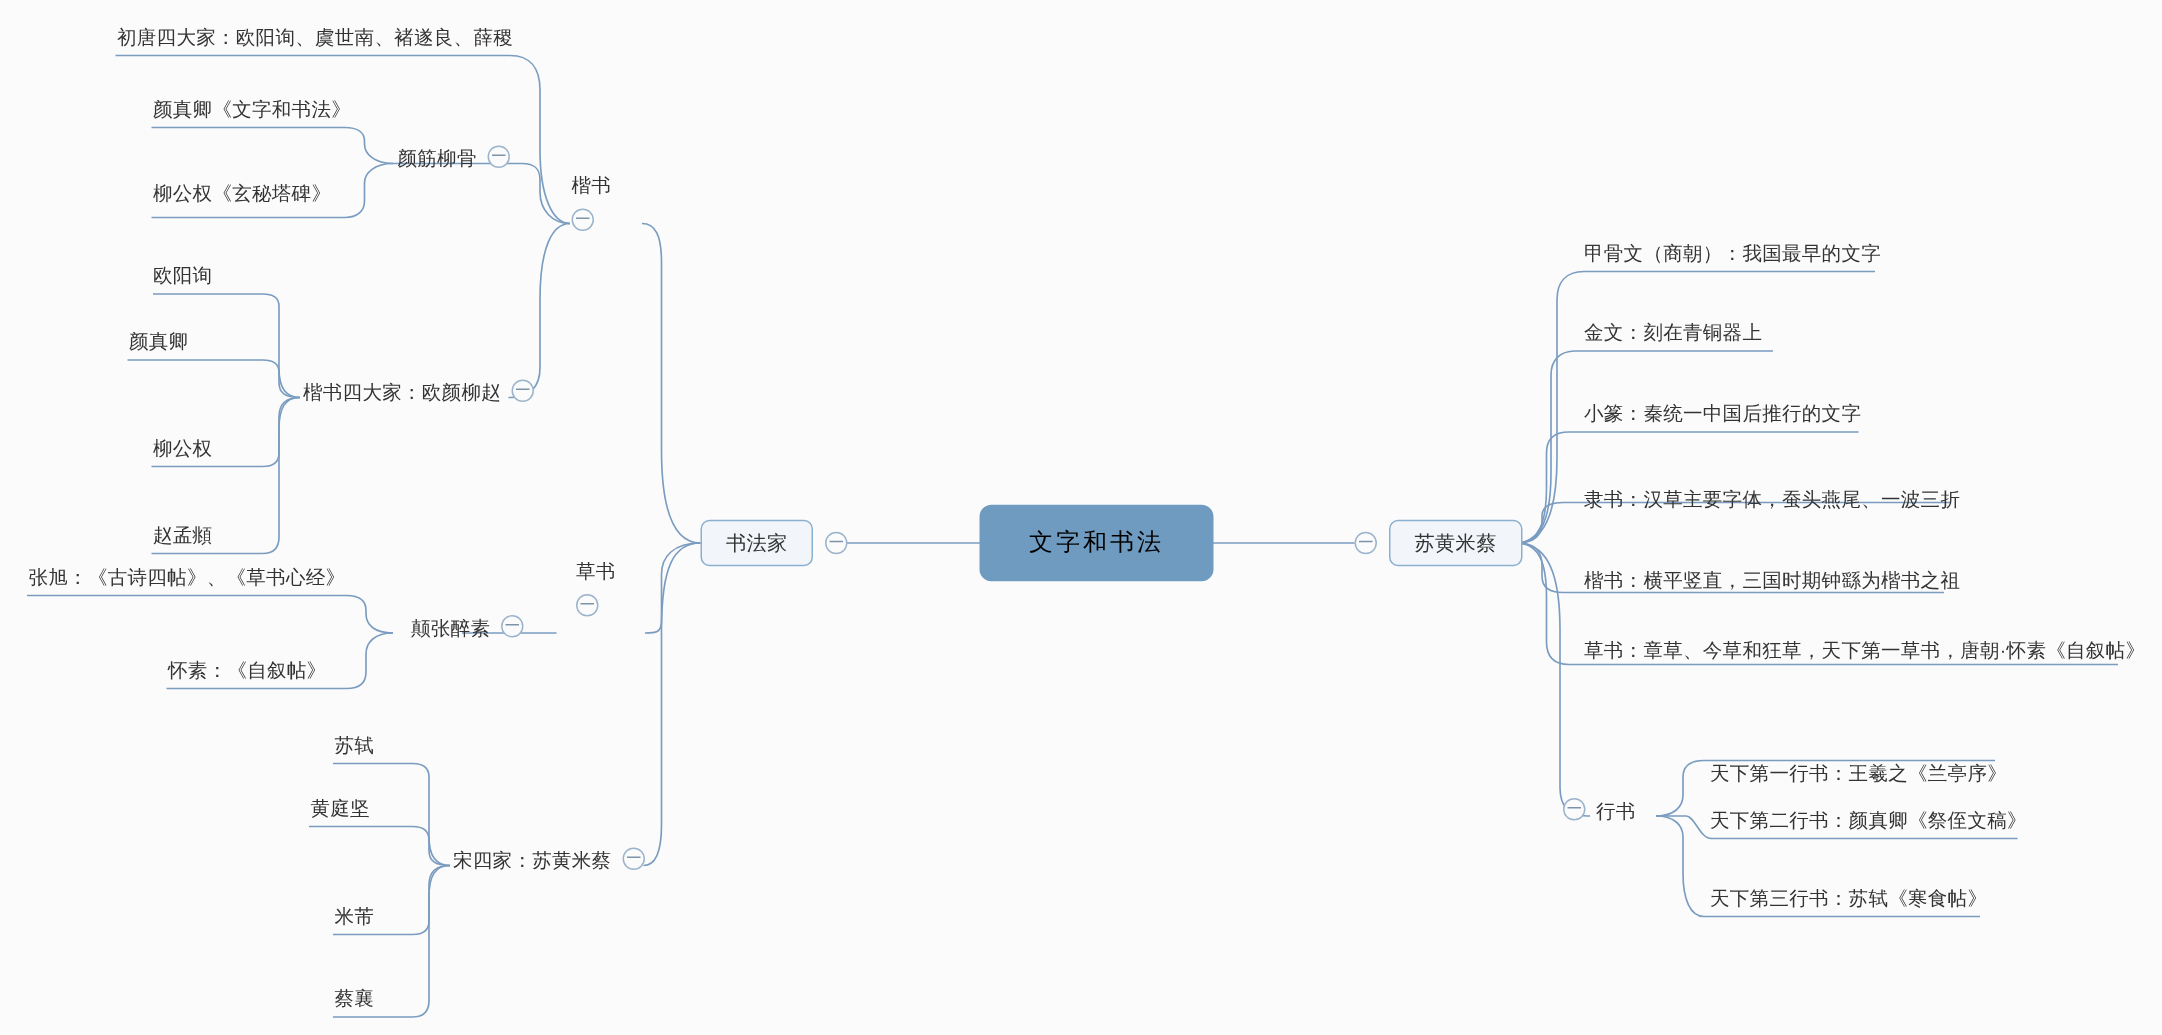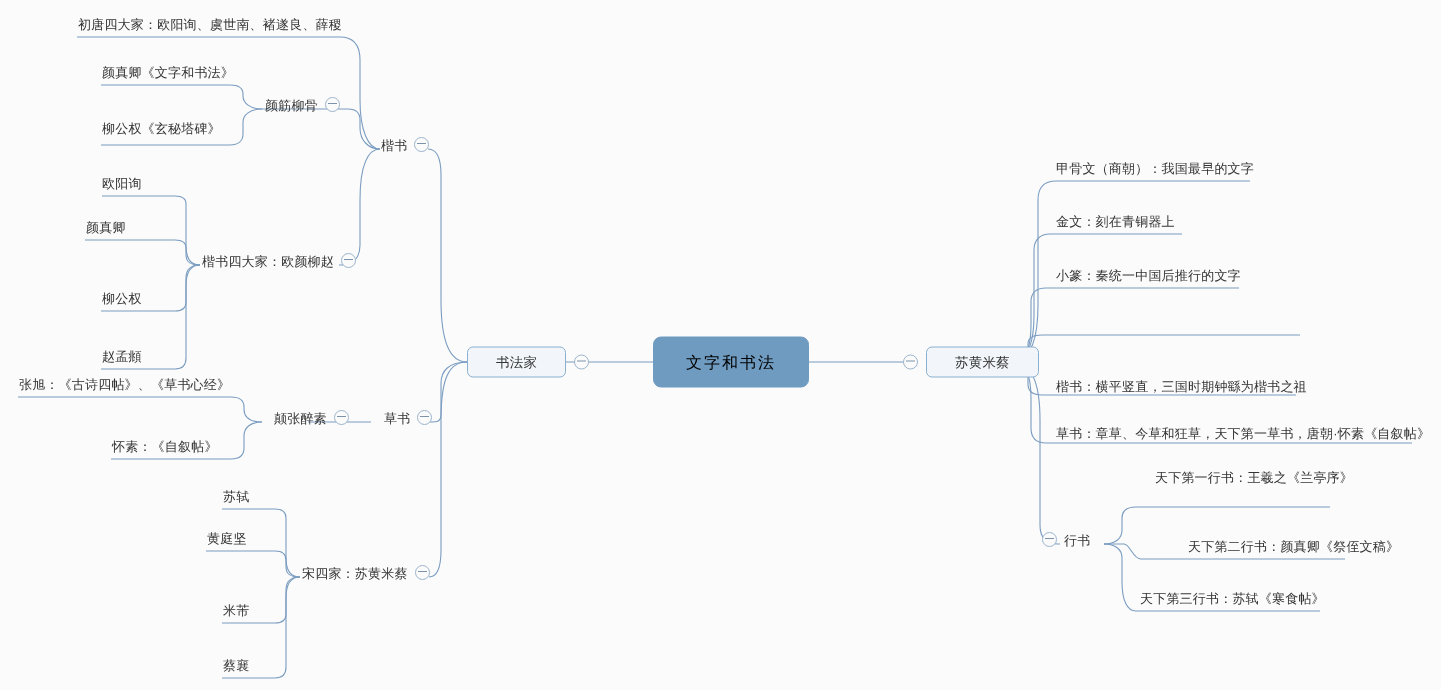--- a/index.html
+++ b/index.html
@@ -84,21 +84,21 @@
     padding-bottom: 0;
   }
   .node.boxed.left-toggle {
     flex-direction: row-reverse;
     justify-content: flex-end;
   }
   .boxed .box {
     border: 1px solid #8ab0d0;
     background: #f2f6fa;
     border-radius: 6px;
-    padding: 6px 28px;
+    padding: 6px 16px;
     font-size: 13.5px;
     color: #333333;
     cursor: pointer;
   }
   
   .node.root {
     transform: translate(-50%, -50%);
   }
   .root .box {
     background: #6f9bc0;
@@ -169,21 +169,21 @@
   <div class="node boxed" style="left:467px; top:362px;">
     <div class="box">书法家</div>
     <span class="toggle"></span>
   </div>
 
   <div class="node boxed left-toggle" style="left:903px; top:362px;">
     <div class="box">苏黄米蔡</div>
     <span class="toggle"></span>
   </div>
 
-  <div class="node branch" style="left:381px; top:158px;">
+  <div class="node branch" style="left:381px; top:158px;flex-direction:column;">
     <span class="label">楷书</span>
     <span class="toggle"></span>
   </div>
 
   <div class="node leaf" style="left:78px; top:37px;">
     <span class="label">初唐四大家：欧阳询、虞世南、褚遂良、薛稷</span>
   </div>
 
   <div class="node branch" style="left:265px; top:118px;">
     <span class="label">颜筋柳骨</span>
@@ -212,21 +212,21 @@
   </div>
 
   <div class="node leaf" style="left:102px; top:311px;">
     <span class="label">柳公权</span>
   </div>
 
   <div class="node leaf" style="left:102px; top:369px;">
     <span class="label">赵孟頫</span>
   </div>
 
-  <div class="node branch" style="left:384px; top:431px;">
+  <div class="node branch" style="left:384px; top:415px;flex-direction:column;">
     <span class="label">草书</span>
     <span class="toggle"></span>
   </div>
 
   <div class="node branch" style="left:274px; top:431px;">
     <span class="label">颠张醉素</span>
     <span class="toggle"></span>
   </div>
 
   <div class="node leaf" style="left:19px; top:397px;">
@@ -263,39 +263,42 @@
   </div>
 
   <div class="node leaf" style="left:1056px; top:234px;">
     <span class="label">金文：刻在青铜器上</span>
   </div>
 
   <div class="node leaf" style="left:1056px; top:288px;">
     <span class="label">小篆：秦统一中国后推行的文字</span>
   </div>
 
+  <div class="node leaf" style="left:1056px; top:345px;">
+    <span class="label">隶书：汉草主要字体，蚕头燕尾、一波三折</span>
+  </div>
 
   <div class="node leaf" style="left:1056px; top:399px;">
     <span class="label">楷书：横平竖直，三国时期钟繇为楷书之祖</span>
   </div>
 
   <div class="node leaf" style="left:1056px; top:446px;">
     <span class="label">草书：章草、今草和狂草，天下第一草书，唐朝·怀素《自叙帖》</span>
   </div>
 
   <div class="node branch left-toggle" style="left:1042px; top:553px;">
     <span class="label">行书</span>
     <span class="toggle"></span>
   </div>
 
-  <div class="node leaf" style="left:1140px; top:490px;margin-left:15px;">
+  <div class="node leaf" style="left:1140px; top:528px;">
     <span class="label">天下第一行书：王羲之《兰亭序》</span>
   </div>
 
-  <div class="node leaf" style="left:1188px; top:559px;text-decoration:underline;">
+  <div class="node leaf" style="left:1140px; top:559px;text-decoration:underline;">
     <span class="label">天下第二行书：颜真卿《祭侄文稿》</span>
   </div>
 
   <div class="node leaf" style="left:1140px; top:611px;">
     <span class="label">天下第三行书：苏轼《寒食帖》</span>
   </div>
 
 </div>
 
 </body></html>

